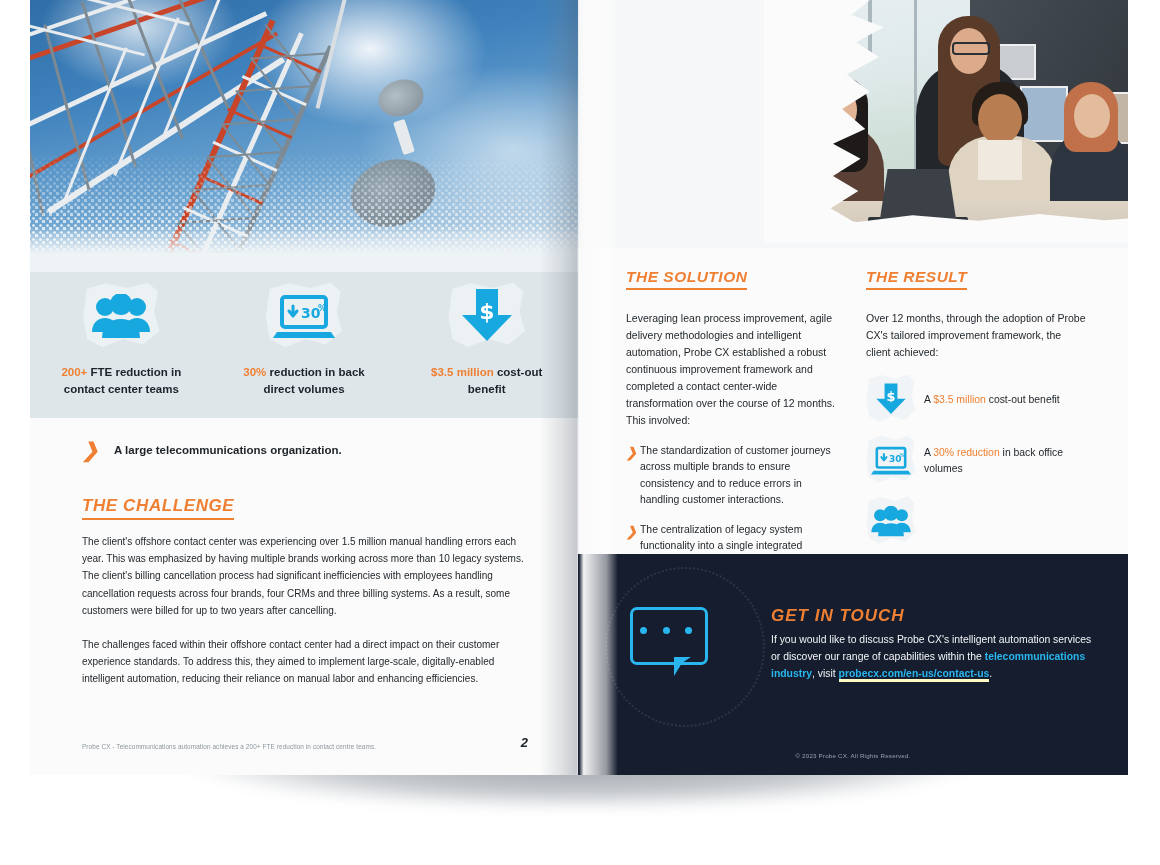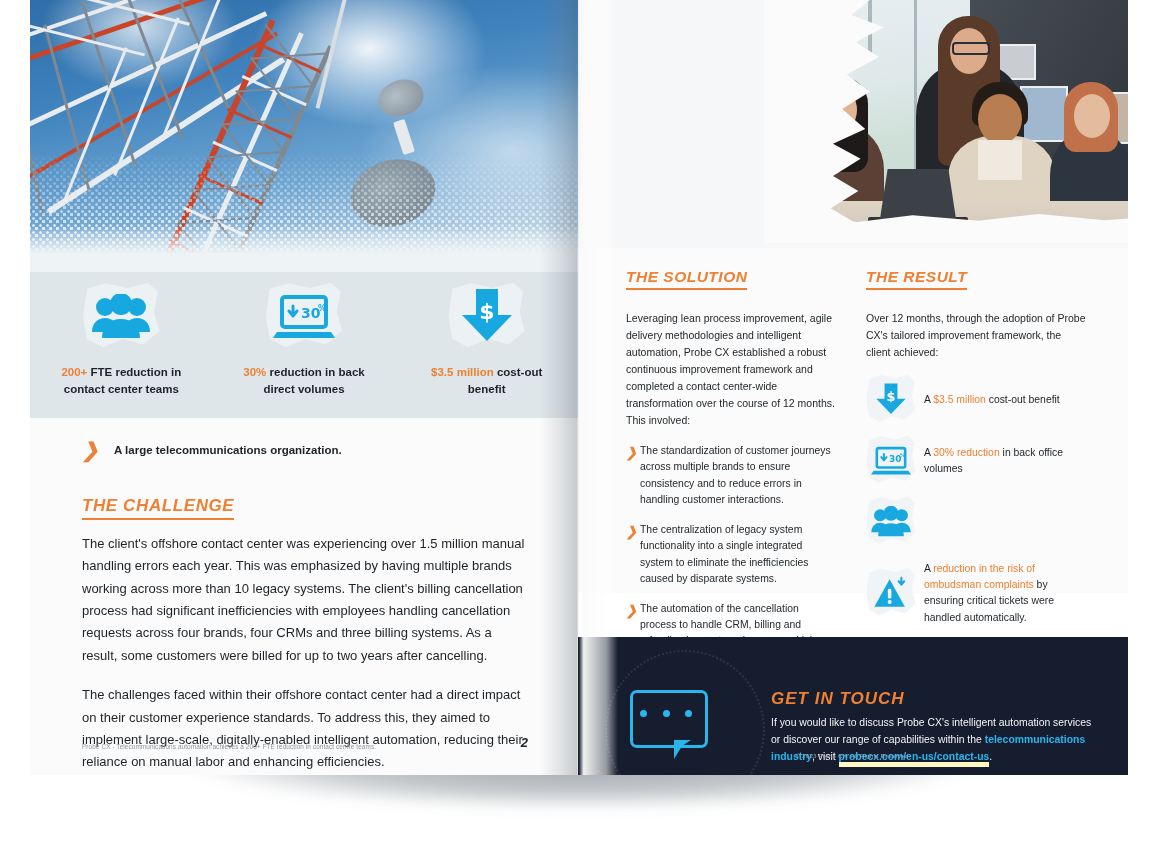--- a/index.html
+++ b/index.html
@@ -73,21 +73,21 @@
   .brush-label .bbg{position:absolute;inset:0;background:#e4843a;
     clip-path:polygon(1.5% 16%,10% 4%,28% 11%,47% 2%,66% 10%,84% 3%,98% 12%,100% 42%,99% 78%,88% 96%,68% 88%,46% 97%,27% 89%,10% 98%,2% 82%,0% 48%);}
   .brush-label span.t{position:relative;}
 
   .bullet-row{display:flex;align-items:flex-start;margin:22px 0 0 52px;max-width:430px;}
   .chev{flex:0 0 auto;width:20px;margin-right:12px;color:#ef8033;font-size:20px;font-weight:bold;line-height:1;font-style:italic;}
   .bullet-row .btxt{font-size:11.5px;font-weight:bold;color:#1d2328;line-height:1.55;padding-top:2px;}
 
   .sec-head{margin:36px 0 0 52px;display:inline-block;color:#ef8033;font-size:17px;font-weight:bold;font-style:italic;
     letter-spacing:.6px;border-bottom:2px solid #ef8033;padding-bottom:2px;}
-  .para{margin:13px 0 0 52px;width:446px;font-size:13px;color:#1d2328;line-height:1.72;}
+  .para{margin:13px 0 0 52px;width:446px;font-size:10px;color:#1d2328;line-height:1.72;}
   .para.sp{margin-top:17px;}
 
   .lp-footer{position:absolute;left:0;bottom:0;width:548px;height:48px;}
   .lp-footline{position:absolute;left:52px;top:16px;font-size:6.4px;color:#8d969d;letter-spacing:.1px;}
   .lp-pageno{position:absolute;right:50px;top:8px;font-size:13px;font-weight:bold;font-style:italic;color:#1d2328;}
 
   
   .hero-right{position:absolute;left:0;top:0;width:550px;height:248px;overflow:hidden;background:#f6f7f8;}
   .office{position:absolute;left:186px;top:0;width:364px;height:243px;overflow:hidden;}
   .ofbg{position:absolute;inset:0;background:linear-gradient(120deg,#3b4148 0%,#474d55 40%,#2e3339 100%);}
@@ -117,34 +117,34 @@
   .r-para{margin-top:20px;font-size:10.5px;color:#1d2328;line-height:1.62;}
   .r-bullets{margin-top:14px;}
   .r-bullet{display:flex;margin-bottom:13px;}
   .r-bullet .chev2{flex:0 0 auto;width:14px;color:#ef8033;font-size:13px;font-weight:bold;font-style:italic;line-height:1.5;}
   .r-bullet .rbtxt{font-size:10.4px;font-weight:normal;color:#1d2328;line-height:1.58;}
 
   .res-item{display:flex;align-items:center;margin-top:17px;}
   .res-icon{flex:0 0 auto;width:50px;height:44px;position:relative;display:flex;align-items:center;justify-content:center;margin-right:8px;}
   .res-txt{font-size:10.4px;font-weight:normal;color:#1d2328;line-height:1.56;}
 
-  .dark-footer{position:absolute;left:0;bottom:0;width:550px;height:138px;background:#151d2e;overflow:hidden;}
+  .dark-footer{position:absolute;left:0;bottom:0;width:550px;height:221px;background:#151d2e;overflow:hidden;}
   .df-edge{position:absolute;left:0;top:-14px;width:550px;height:26px;background:#151d2e;
     clip-path:polygon(0 54%,5% 44%,11% 56%,18% 46%,25% 58%,33% 48%,40% 60%,47% 45%,54% 57%,62% 47%,70% 59%,78% 48%,86% 58%,93% 47%,100% 56%,100% 100%,0 100%);}
   .df-ring{position:absolute;left:27px;top:13px;width:156px;height:156px;border-radius:50%;
     border:2px dotted rgba(255,255,255,.10);}
   .bubble{position:absolute;left:52px;top:53px;width:72px;height:52px;border:3px solid #29b6ef;border-radius:7px;}
   .bubble-tail{position:absolute;left:96px;top:103px;width:0;height:0;
     border-left:8px solid #29b6ef;border-top:6px solid #29b6ef;border-right:9px solid transparent;border-bottom:13px solid transparent;}
   .bubble-dots{position:absolute;left:62px;top:73px;width:52px;display:flex;justify-content:space-between;}
   .bubble-dots i{width:7px;height:7px;border-radius:50%;background:#29b6ef;display:block;}
   .git-head{position:absolute;left:193px;top:52px;color:#ef8033;font-size:17px;font-weight:bold;font-style:italic;letter-spacing:1px;}
   .git-body{position:absolute;left:193px;top:78px;width:330px;font-size:10.4px;color:#f2f5f7;line-height:1.62;}
   .lnk{color:#29b6ef;font-weight:bold;}
-  .lnk.u{border-bottom:5px solid #fef9c3;}
+  .lnk.u{border-bottom:3px solid #fef9c3;}
   .copyright{position:absolute;left:0;bottom:16px;width:550px;text-align:center;font-size:6.2px;color:#9aa3ae;letter-spacing:.2px;}
 </style>
 </head>
 <body>
 
 <div class="stage">
 
   <div class="spread-shadow"></div>
 
   <div class="page page-left">

